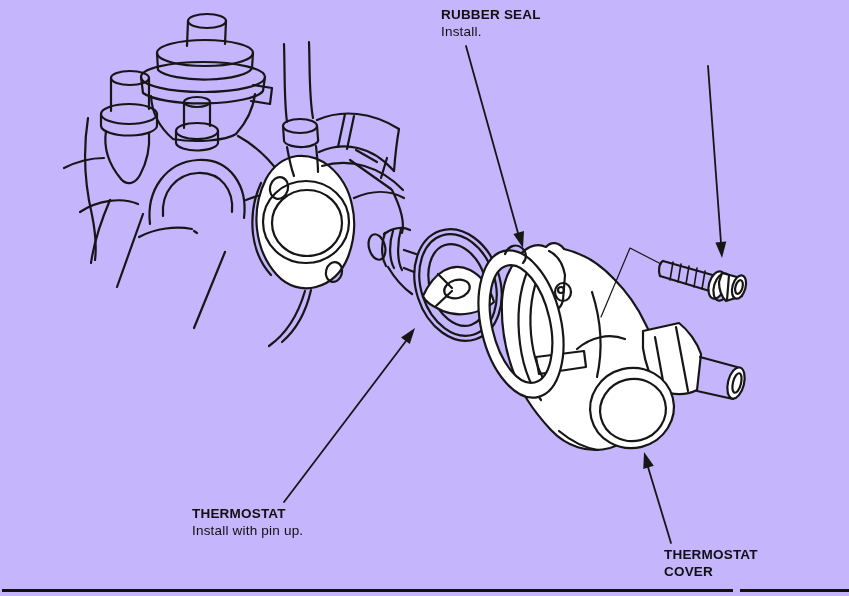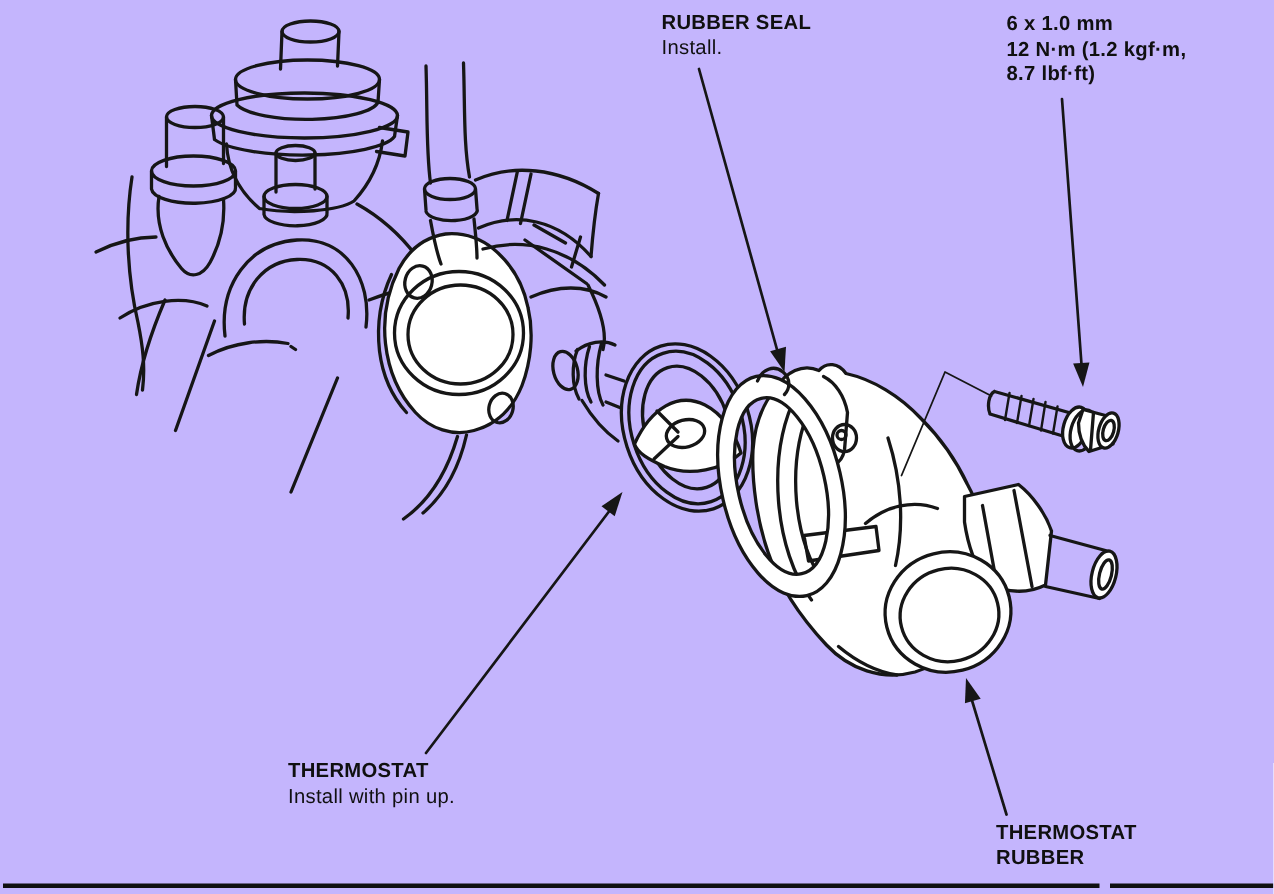--- a/index.html
+++ b/index.html
@@ -155,31 +155,26 @@
       <path d="M671,543 L648,467"></path>
       <polygon fill="#161616" stroke="none" points="644,452 653.8,465.8 643.3,468.9"></polygon>
     </g>
   </svg>
 
   <div class="lbl" style="left:441px;top:6px;">
     <div class="t">RUBBER SEAL</div>
     <div class="n">Install.</div>
   </div>
 
-  <div class="lbl spec" style="left:671px;top:8px;">
-    <div>6 x 1.0 mm</div>
-    <div>12 N·m (1.2 kgf·m,</div>
-    <div>8.7 lbf·ft)</div>
-  </div>
 
   <div class="lbl" style="left:192px;top:505px;">
     <div class="t">THERMOSTAT</div>
     <div class="n">Install with pin up.</div>
   </div>
 
   <div class="lbl" style="left:664px;top:546px;">
     <div class="t">THERMOSTAT</div>
-    <div class="t">RUBBER</div>
+    <div class="t">COVER</div>
   </div>
 
   <div class="rule" style="left:2px;top:589px;width:731px;"></div>
   <div class="rule" style="left:740px;top:589px;width:109px;"></div>
 </div>
 
 </body></html>

